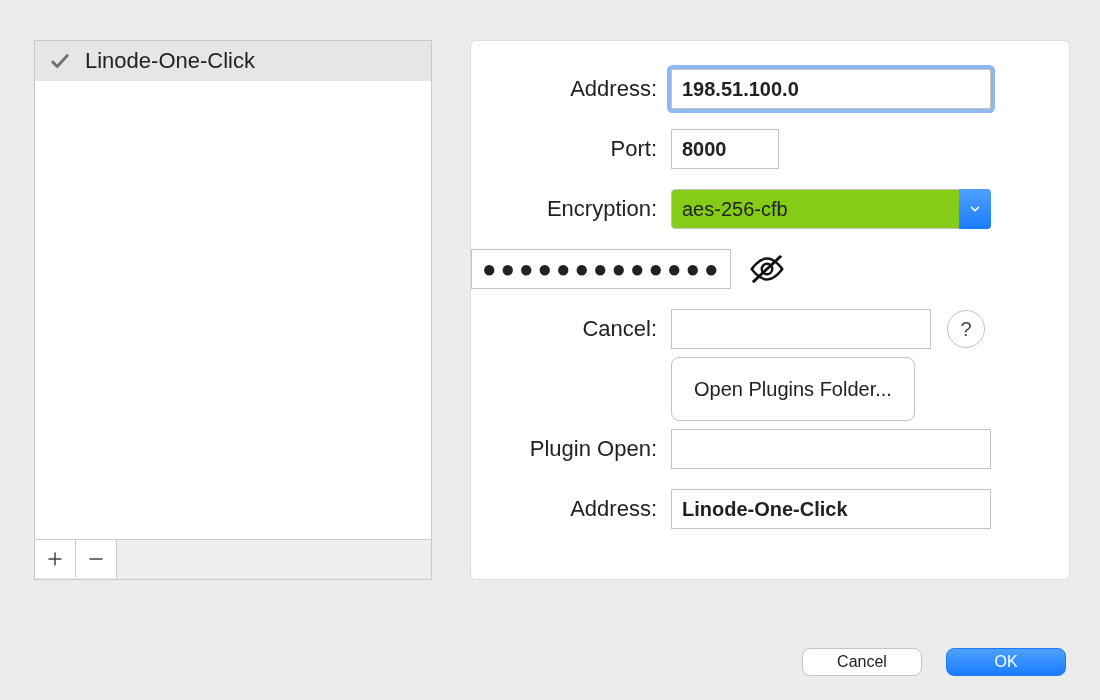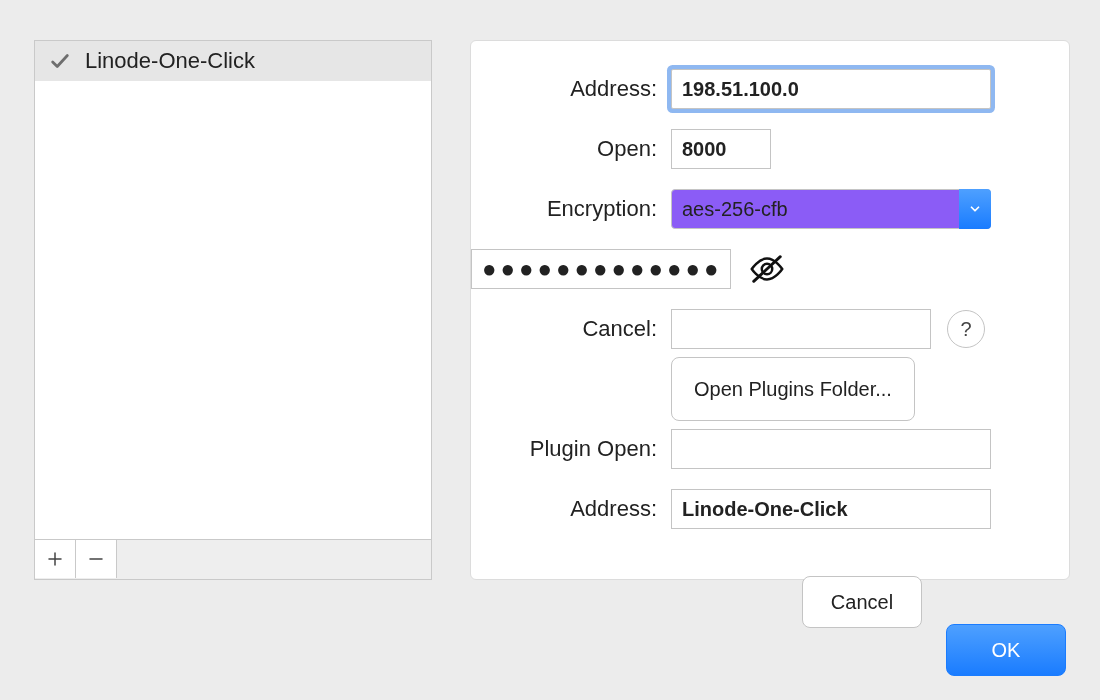--- a/index.html
+++ b/index.html
@@ -125,34 +125,34 @@
     font-weight: bold;
   }
 
   .focused-input {
     border: 1px solid #c4c4c4;
     box-shadow: 0 0 0 4px #8fb8f1;
     border-radius: 2px;
   }
 
   .w320 { width: 320px; }
-  .w100 { width: 100px; }
+  .w100 { width: 108px; }
   .w260 { width: 260px; }
 
   .select-wrap {
     position: relative;
     width: 320px;
     height: 40px;
   }
   .select-display {
     width: 100%;
     height: 100%;
     border: 1px solid #c4c4c4;
     border-radius: 4px;
-    background: #8b5cf6;
+    background: #84cc16;
     box-sizing: border-box;
     display: flex;
     align-items: center;
     padding-left: 10px;
     font-size: 20px;
   }
   .select-arrow {
     position: absolute;
     right: 0; top: 0;
     width: 32px; height: 40px;
@@ -206,40 +206,39 @@
 
   
   .dialog-buttons {
     position: absolute;
     right: 34px;
     bottom: 24px;
     display: flex;
     gap: 24px;
   }
   .btn {
-    height: 52px;
+    height: 28px;
     min-width: 120px;
     padding: 0 24px;
     border-radius: 8px;
-    font-size: 20px;
+    font-size: 16px;
     display: inline-flex;
     align-items: center;
     justify-content: center;
     box-sizing: border-box;
   }
   .btn-default {
     background: #fff;
     border: 1px solid #c4c4c4;
     color: #222;
   }
   .btn-primary {
     background: linear-gradient(#4ea0ff, #1a7cff);
     border: 1px solid #1a7cff;
     color: #fff;
-    margin-top: 48px;
   }
 </style>
 </head>
 <body>
 
 <div class="window">
 
   <div class="left-panel">
     <div class="server-list">
       <div class="server-row">
@@ -266,21 +265,21 @@
   </div>
 
   <div class="form-panel">
 
     <div class="form-row">
       <div class="form-label">Address:</div>
       <input class="text-input w320 focused-input" value="198.51.100.0" style="">
     </div>
 
     <div class="form-row">
-      <div class="form-label">Open:</div>
+      <div class="form-label">Port:</div>
       <input class="text-input w100" value="8000" style="">
     </div>
 
     <div class="form-row">
       <div class="form-label">Encryption:</div>
       <div class="select-wrap">
         <div class="select-display">aes-256-cfb</div>
         <div class="select-arrow">
           <svg viewBox="0 0 24 24">
               <path d="M6 9 L12 15 L18 9" fill="none" stroke="#fff" stroke-width="3" stroke-linecap="round" stroke-linejoin="round"></path>

